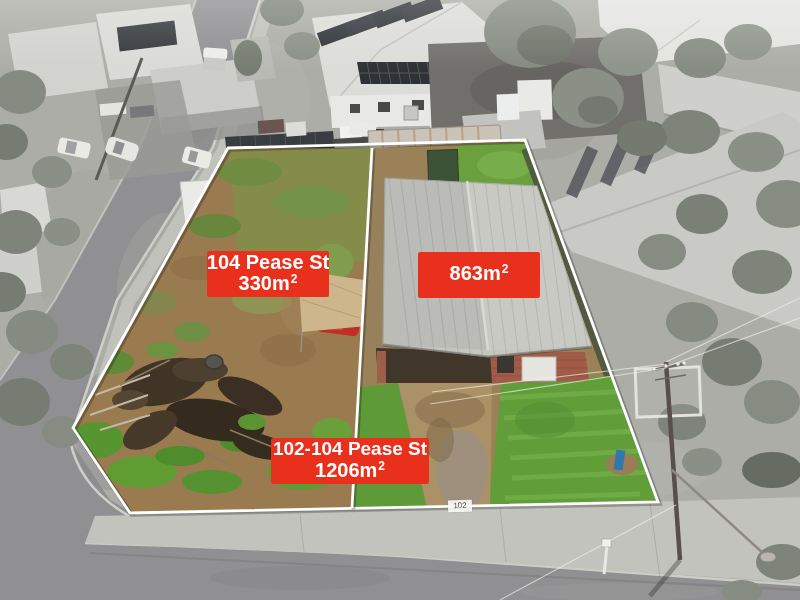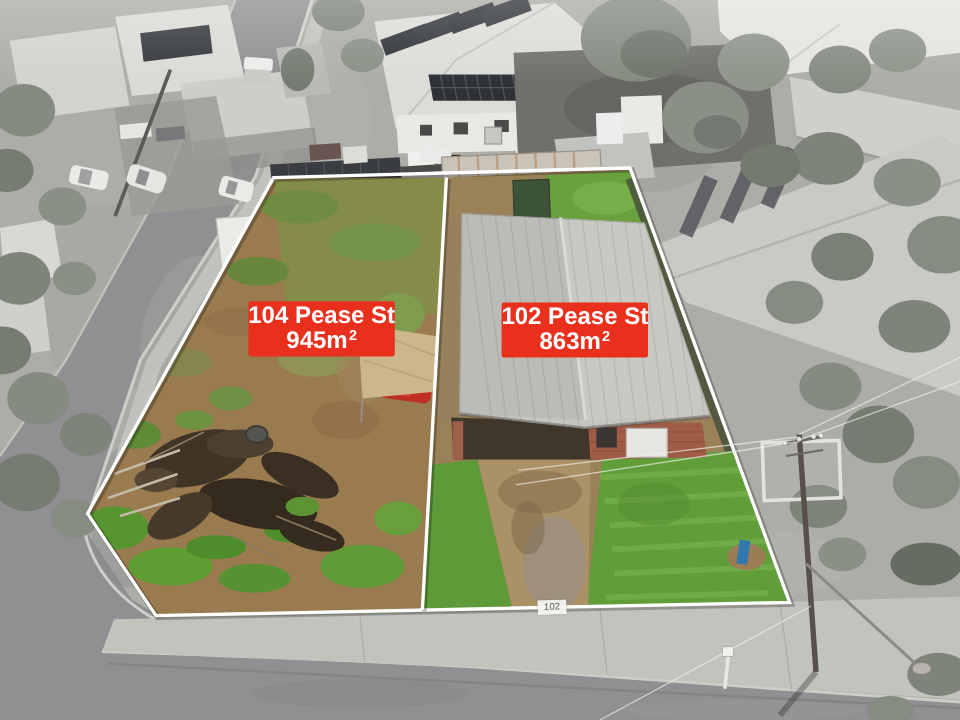--- a/index.html
+++ b/index.html
@@ -386,24 +386,27 @@
       <line x1="668" y1="366" x2="800" y2="318"></line>
       <line x1="676" y1="505" x2="500" y2="600"></line>
     </g>
   </g>
 
   <rect x="0" y="0" width="800" height="70" fill="url(#haze)"></rect>
 </svg>
 
 <div class="lot-label" id="label-104">
   <div class="addr">104 Pease St</div>
-  <div class="area"><span>945m</span><span class="sup">2</span></div>
+  <div class="area"><span>330m</span><span class="sup">2</span></div>
 </div>
 
 <div class="lot-label" id="label-102">
-  <div class="addr">102 Pease St</div>
   <div class="area"><span>863m</span><span class="sup">2</span></div>
 </div>
 
+<div class="lot-label" id="label-combined">
+  <div class="addr">102-104 Pease St</div>
+  <div class="area"><span>1206m</span><span class="sup">2</span></div>
+</div>
 
 <div class="street-sign">102</div>
 
 </div>
 
 </body></html>

